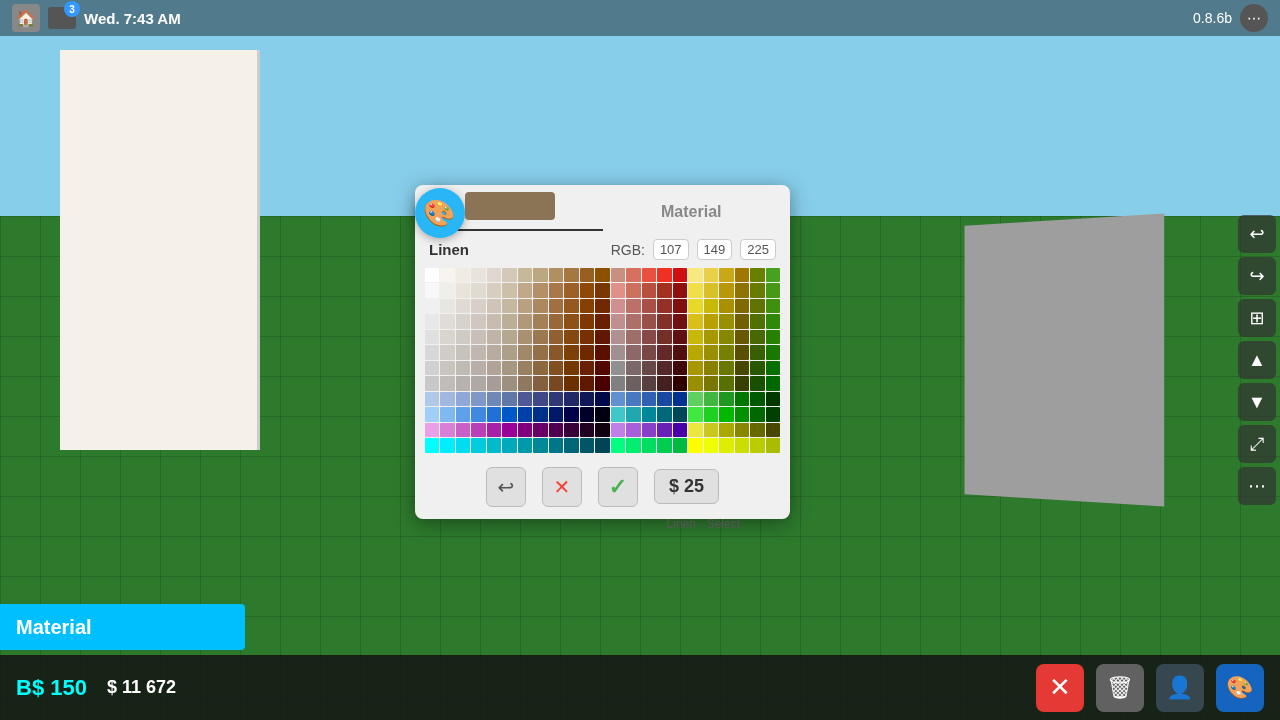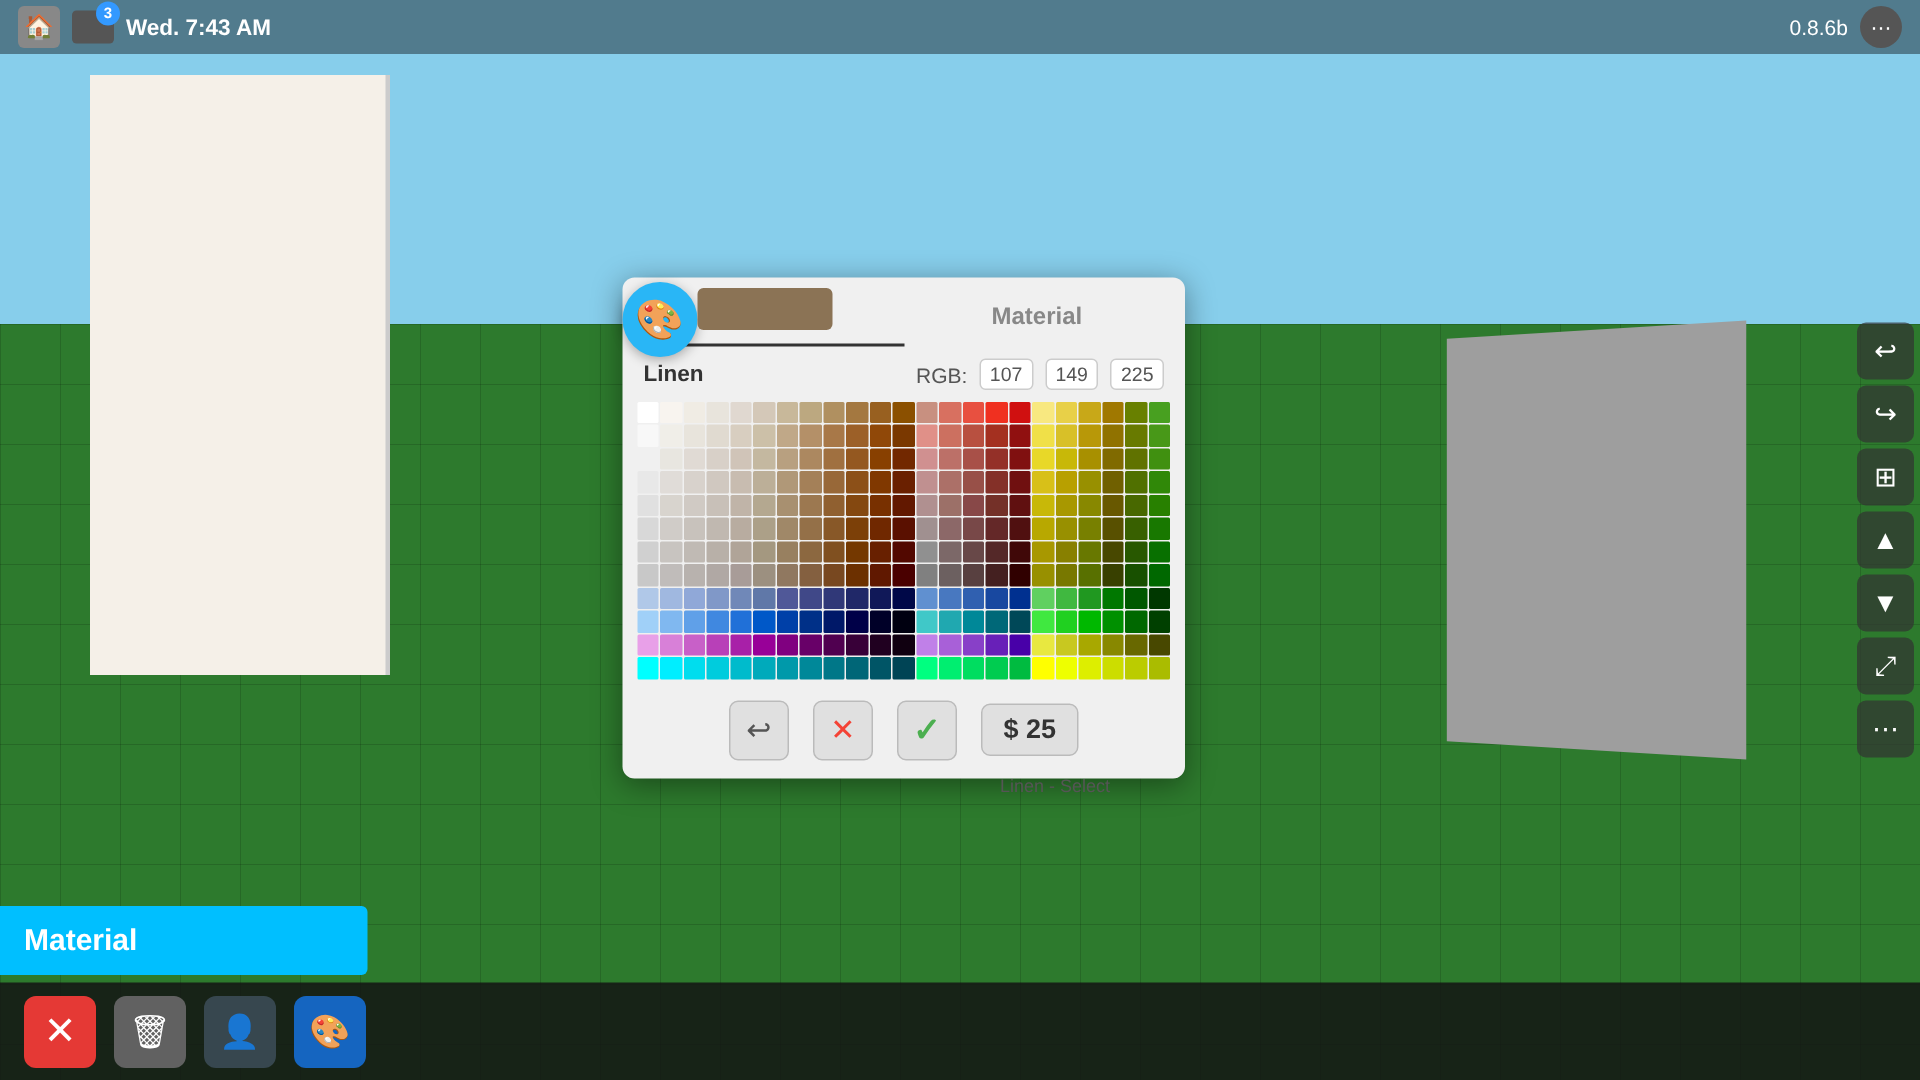--- a/index.html
+++ b/index.html
@@ -720,19 +720,23 @@
   <div class="right-icon-btn">↩</div>
   <div class="right-icon-btn">↪</div>
   <div class="right-icon-btn">⊞</div>
   <div class="right-icon-btn">▲</div>
   <div class="right-icon-btn">▼</div>
   <div class="right-icon-btn">⤢</div>
   <div class="right-icon-btn">⋯</div>
 </div>
 
 <div class="bottom-bar">
+  <div class="bottom-left">
+    <span class="currency-cyan">B$ 150</span>
+    <span class="currency-white">$ 11 672</span>
+  </div>
   <div class="bottom-right">
     <div class="bottom-icon-btn btn-red" style="color:white;font-size:26px;">✕</div>
     <div class="bottom-icon-btn btn-gray" style="color:white;font-size:22px;">🗑</div>
     <div class="bottom-icon-btn btn-dark" style="color:white;font-size:22px;">👤</div>
     <div class="bottom-icon-btn btn-blue" style="color:white;font-size:22px;">🎨</div>
   </div>
 </div>
 
 </body></html>

